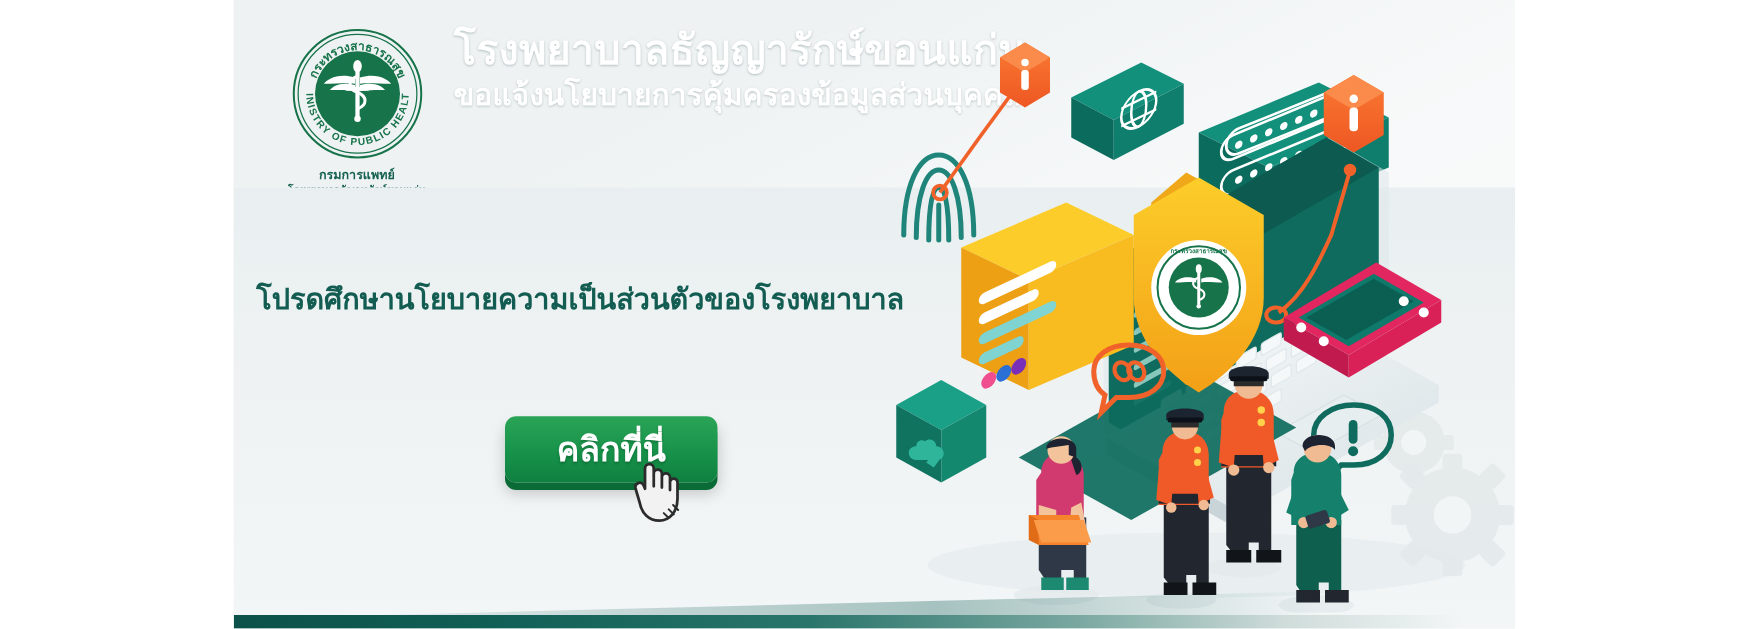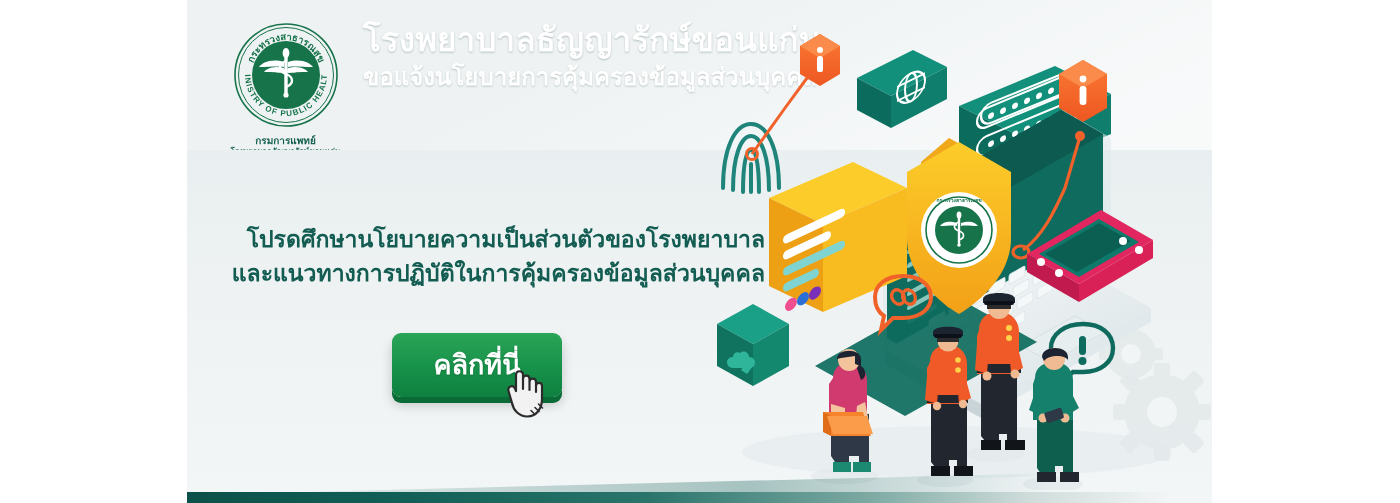--- a/index.html
+++ b/index.html
@@ -68,27 +68,27 @@
     letter-spacing:.2px;white-space:nowrap;
     text-shadow:0 1px 2px rgba(0,40,38,.25);
   }
   .title-sub{
     font-size:24px;font-weight:bold;color:#ffffff;line-height:1.3;margin-top:2px;
     white-space:nowrap;text-shadow:0 1px 2px rgba(0,40,38,.22);
   }
 
   
   .message{
-    position:absolute;left:18px;top:222px;width:560px;text-align:right;
+    position:absolute;left:18px;top:222px;width:560px;text-align:left;
     color:#135c52;font-weight:bold;font-size:23px;line-height:1.48;
   }
   .message .ln{display:block;white-space:nowrap;}
   .cta-wrap{position:absolute;left:205px;top:333px;width:190px;height:72px;}
   .cta-btn{
-    position:absolute;left:0;top:0;width:170px;height:64px;border:none;cursor:pointer;
+    position:absolute;left:12px;top:0;width:170px;height:53px;border:none;cursor:pointer;
     border-radius:9px;background:linear-gradient(180deg,#2aa456 0%,#17924a 55%,#0e8040 100%);
     box-shadow:0 6px 0 #0b6b36, 0 8px 12px rgba(0,0,0,.20);
     color:#ffffff;font-family:"Liberation Sans","DejaVu Sans",sans-serif;
     font-size:27px;font-weight:bold;line-height:55px;padding:0;
     text-shadow:0 1px 2px rgba(0,60,25,.35);
   }
   .cursor-hand{position:absolute;left:104px;top:26px;width:66px;height:62px;}
 
   
   .illus{position:absolute;left:520px;top:22px;width:505px;height:468px;}
@@ -143,21 +143,20 @@
       <div class="title-block">
         <div class="title-main">โรงพยาบาลธัญญารักษ์ขอนแก่น</div>
         <div class="title-sub">ขอแจ้งนโยบายการคุ้มครองข้อมูลส่วนบุคคล</div>
       </div>
     </div>
 
     <div class="body-sheen"></div>
 
     <div class="message">
       <span class="ln">โปรดศึกษานโยบายความเป็นส่วนตัวของโรงพยาบาล</span>
-      <span class="ln">และแนวทางการปฏิบัติในการคุ้มครองข้อมูลส่วนบุคคล</span>
     </div>
 
     <div class="cta-wrap">
       <button class="cta-btn">คลิกที่นี่</button>
       <span class="cursor-hand">
         <svg width="66" height="62" viewBox="0 0 66 62">
           <g stroke="#2b2b2b" stroke-width="2.2" stroke-linejoin="round" stroke-linecap="round">
             <path d="M20 16 C20 11 27 11 27 16 L27 30 L27 20 C27 15.5 33.5 15.5 33.5 20 L33.5 31 L33.5 23 C33.5 18.6 40 18.6 40 23 L40 33 L40 27 C40 22.8 46 22.8 46 27 L46 40 C46 50 40 57.5 31.5 57.5 C23 57.5 17.5 51.5 16 44 L12.5 32 C11.2 27.6 17 25.2 19 29.5 L20 32 Z" fill="#f2f2f2"></path>
           </g>
           <g stroke="#2b2b2b" stroke-width="1.6" stroke-linecap="round">

